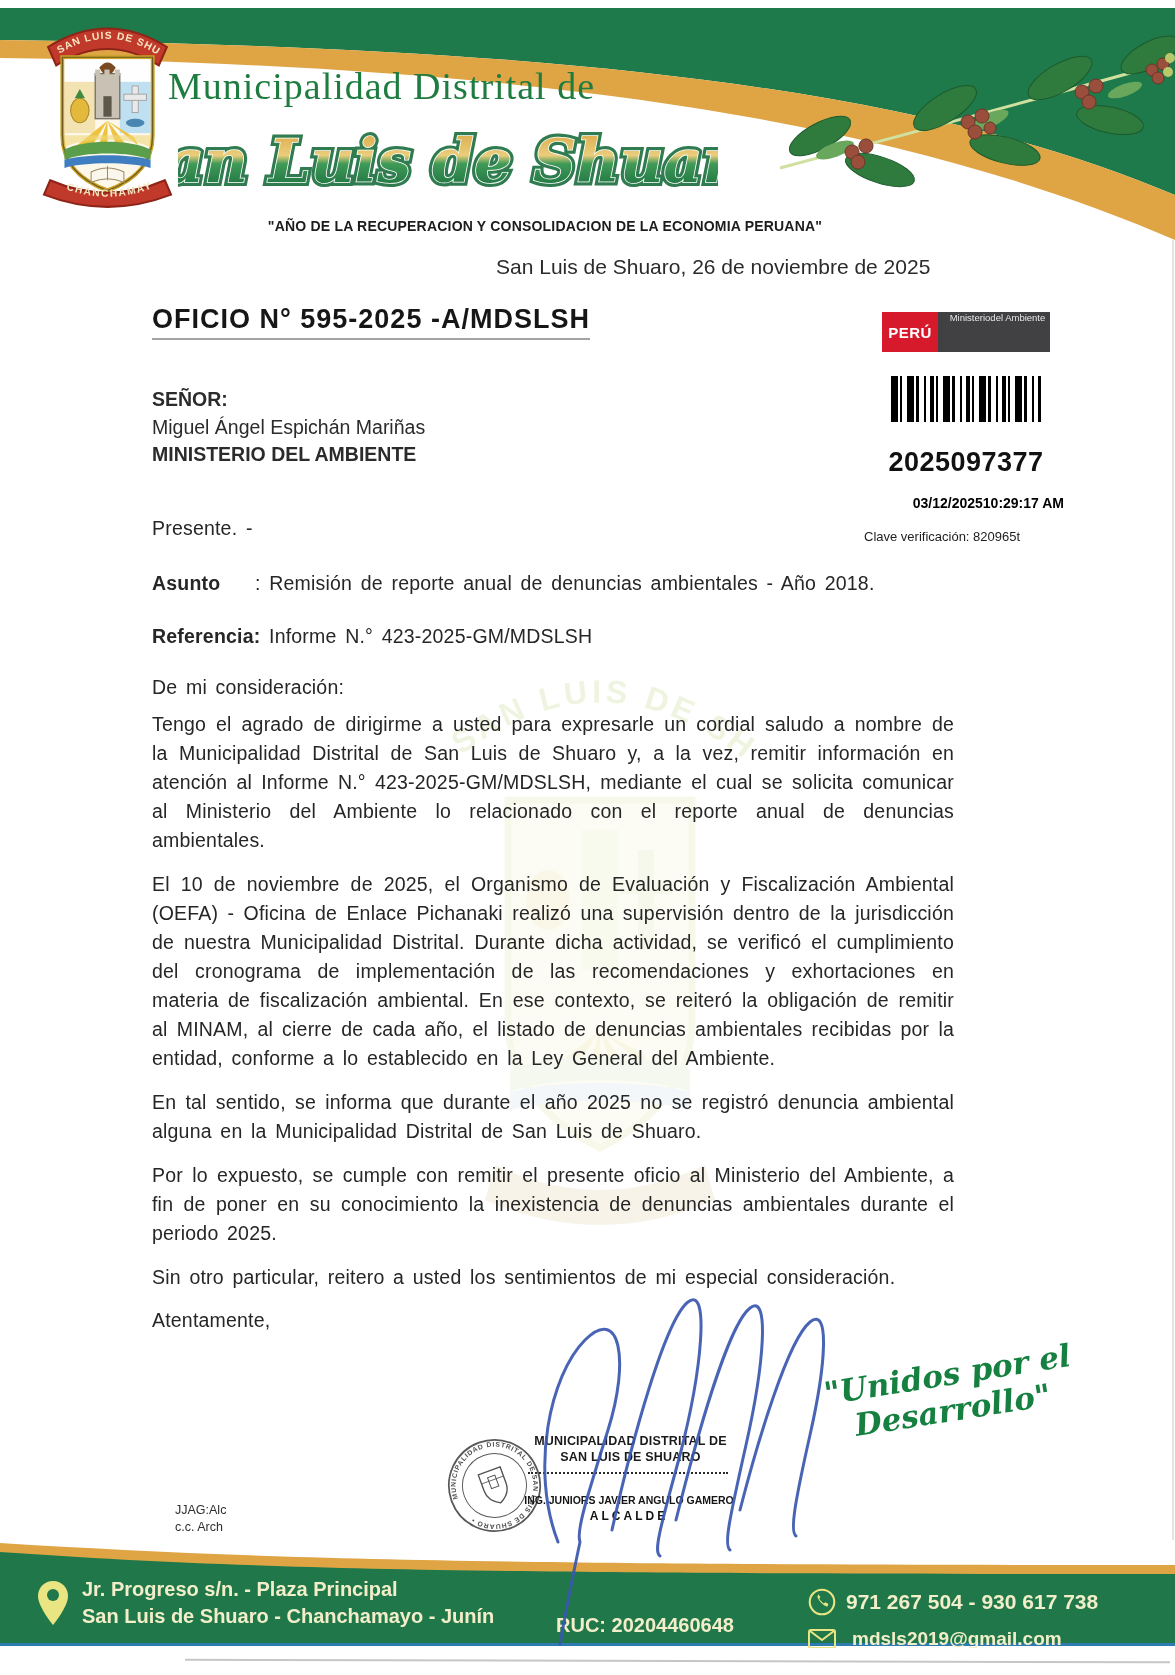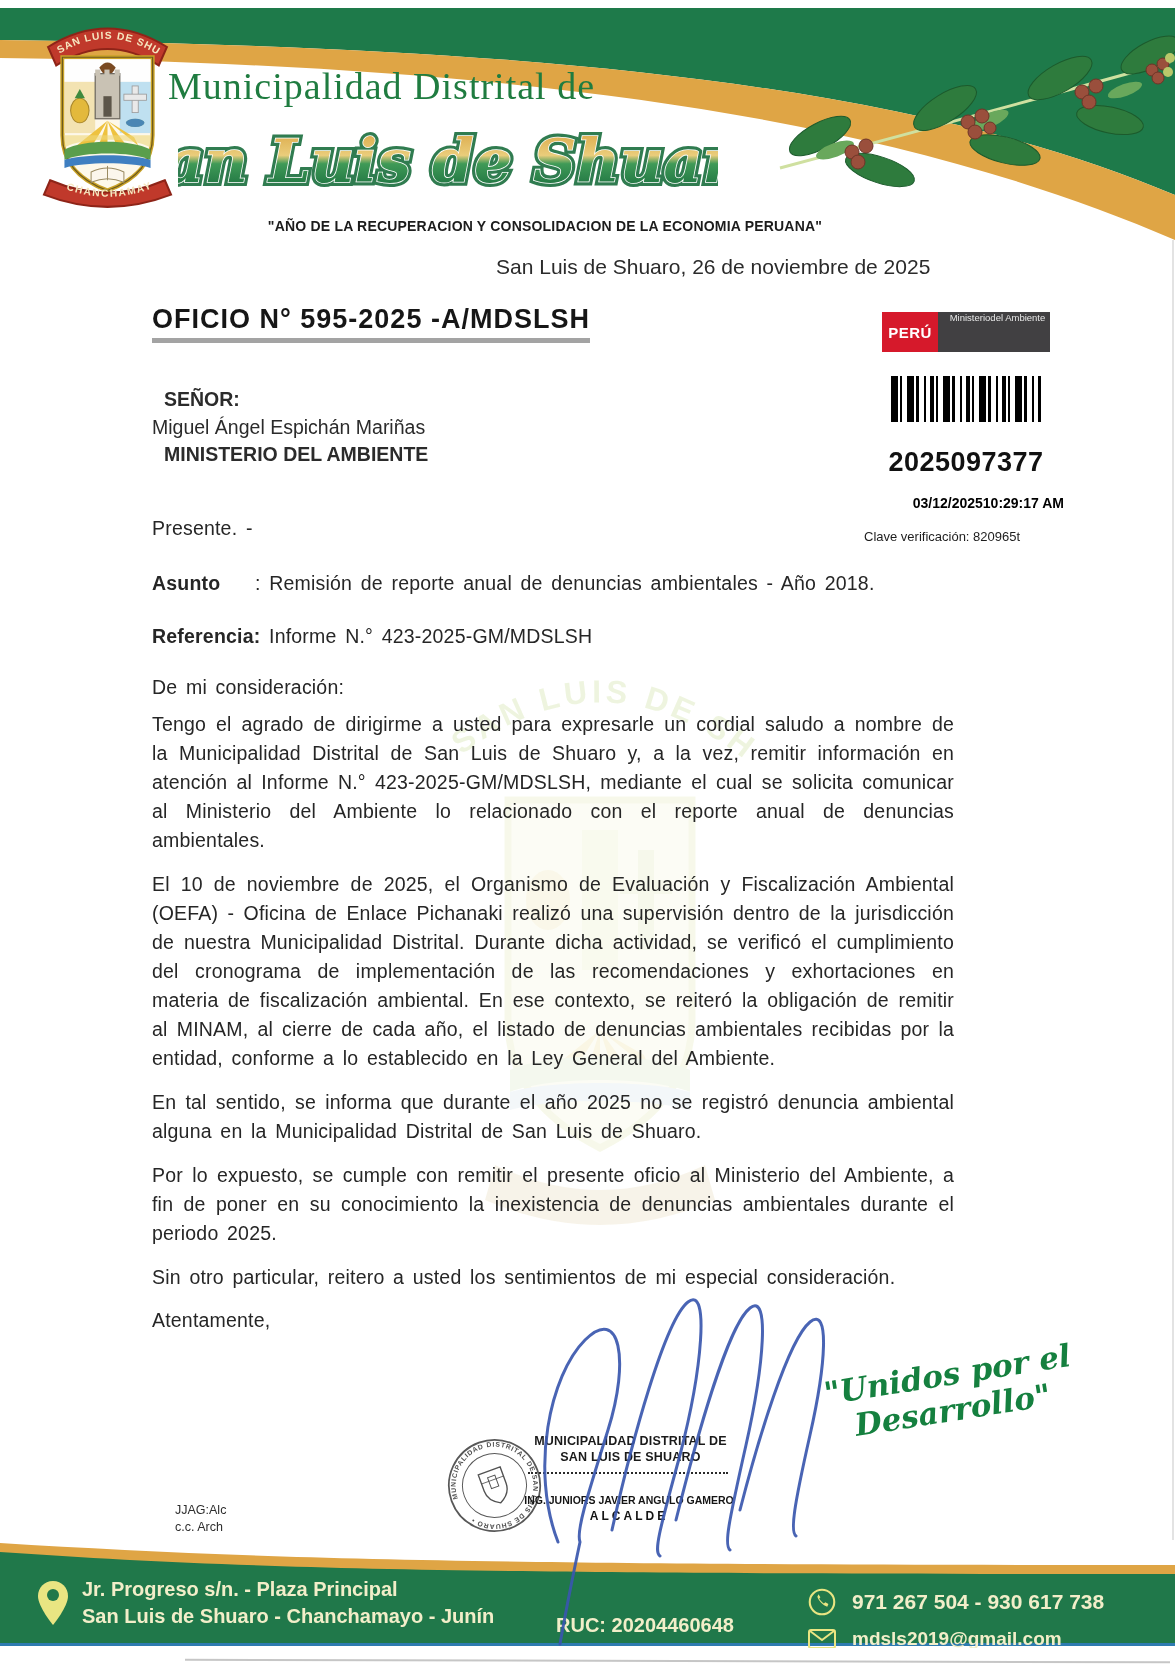--- a/index.html
+++ b/index.html
@@ -21,41 +21,41 @@
   #script-title { position:absolute; left:178px; top:112px; }
   #motto {
     position:absolute; left:150px; top:218px; width:790px; text-align:center;
     font-size:14px; font-weight:bold; color:#1c1c1c; letter-spacing:.2px;
   }
 
   
   #date-line { position:absolute; left:496px; top:255px; font-size:21px; color:#2b2b2b; }
   #oficio-title {
     position:absolute; left:152px; top:304px; font-size:27px; font-weight:bold;
-    color:#161616; letter-spacing:1px; border-bottom:5px solid #a3a3a3; padding-bottom:3px;
+    color:#161616; letter-spacing:1px; border-bottom:2px solid #a3a3a3; padding-bottom:3px;
   }
 
   
   #stamp { position:absolute; left:856px; top:312px; width:220px; display:flex; flex-direction:column; align-items:center;gap:17px; }
   #stamp .logo-row { display:flex; height:40px; }
   #stamp .peru-box { width:56px; background:#d6192b; color:#fff; font-weight:bold; font-size:15px;
     display:flex; align-items:center; justify-content:center; letter-spacing:.5px;}
   #stamp .minam-box { width:112px; background:#414042; color:#e8e8e8; font-size:9.5px; line-height:11px;
     display:flex; justify-content:center; padding-left:7px; }
   #stamp .barcode { margin-top:7px; width:150px; height:46px;
     background:repeating-linear-gradient(90deg,#000 0 4px,#fff 4px 6px,#000 6px 8px,#fff 8px 13px,#000 13px 20px,#fff 20px 22px,#000 22px 25px,#fff 25px 30px,#000 30px 32px,#fff 32px 36px);
     border-left:3px solid #000; border-right:3px solid #000; }
   #stamp .track-number { margin-top:8px; font-size:27px; font-weight:bold; color:#111; letter-spacing:.5px; }
   #stamp .dt-row { width:100%; display:flex; justify-content:flex-end; padding:0 12px 0 8px;
     font-size:14px; font-weight:bold; color:#000000; }
   #stamp .clave { width:100%; padding-left:8px; font-size:13px; color:#1d1d1d; margin-top:1px; }
 
   
   #recipient { position:absolute; left:152px; top:386px; font-size:19.5px; line-height:27.5px; z-index:2; }
-  #recipient .bold { font-weight:bold;margin-left:12px; }
+  #recipient .bold { font-weight:bold; }
   #recipient .addr { font-size:18px; white-space:nowrap; }
 
   #body-col { position:absolute; left:152px; top:514px; width:802px; z-index:2;
     font-size:19.5px; line-height:29px; letter-spacing:.2px; word-spacing:3px; color:#262626;}
   #body-col .presente { margin-bottom:26px; }
   #body-col .row-asunto { margin-bottom:24px; }
   #body-col .row-asunto .lbl { display:inline-block; width:103px; font-weight:bold; }
   #body-col .row-ref { margin-bottom:22px; }
   #body-col .row-ref .lbl { font-weight:bold; }
   #body-col .greet { margin-bottom:8px; }
@@ -86,21 +86,21 @@
   }
 
   
   #footer { position:absolute; left:0; top:1542px; width:1175px; height:125px; z-index:4; }
   #footer-svg { position:absolute; left:0; top:0; }
   #footer-content { position:absolute; left:0; top:0; width:1175px; height:106px; overflow:hidden; }
   .f-text { color:#f2eec9; font-weight:bold; }
   #addr-block { position:absolute; left:82px; top:34px; font-size:20px; line-height:27px; }
   #pin-icon { position:absolute; left:36px; top:38px; }
   #ruc { position:absolute; left:556px; top:72px; font-size:20px; }
-  #phone-row { position:absolute; left:808px; top:46px; display:flex; align-items:center; gap:16px; font-size:21px; }
+  #phone-row { position:absolute; left:808px; top:46px; display:flex; align-items:center; gap:10px; font-size:21px; }
   #email-row { position:absolute; left:808px; top:86px; display:flex; align-items:center; gap:16px; font-size:19px; }
   #scan-line { position:absolute; left:185px; top:1660px; width:985px; height:2px; background:#c6c6c6; transform:rotate(.15deg); }
   #edge-right { position:absolute; right:1px; top:240px; width:2px; height:1300px; background:#e3e3e3; }
 </style>
 </head>
 <body>
 
 <div id="page">
 
   <svg id="band-svg" width="1175" height="250" viewBox="0 0 1175 250">

